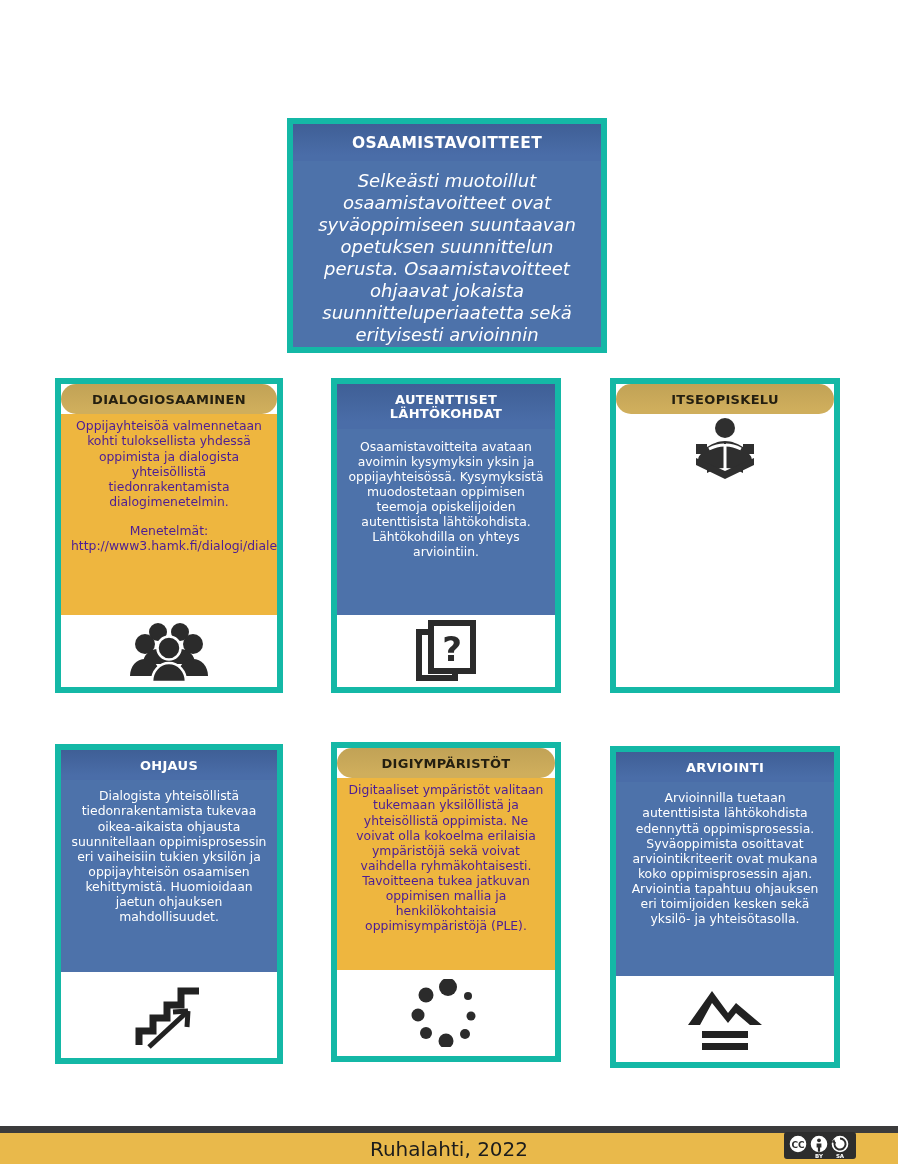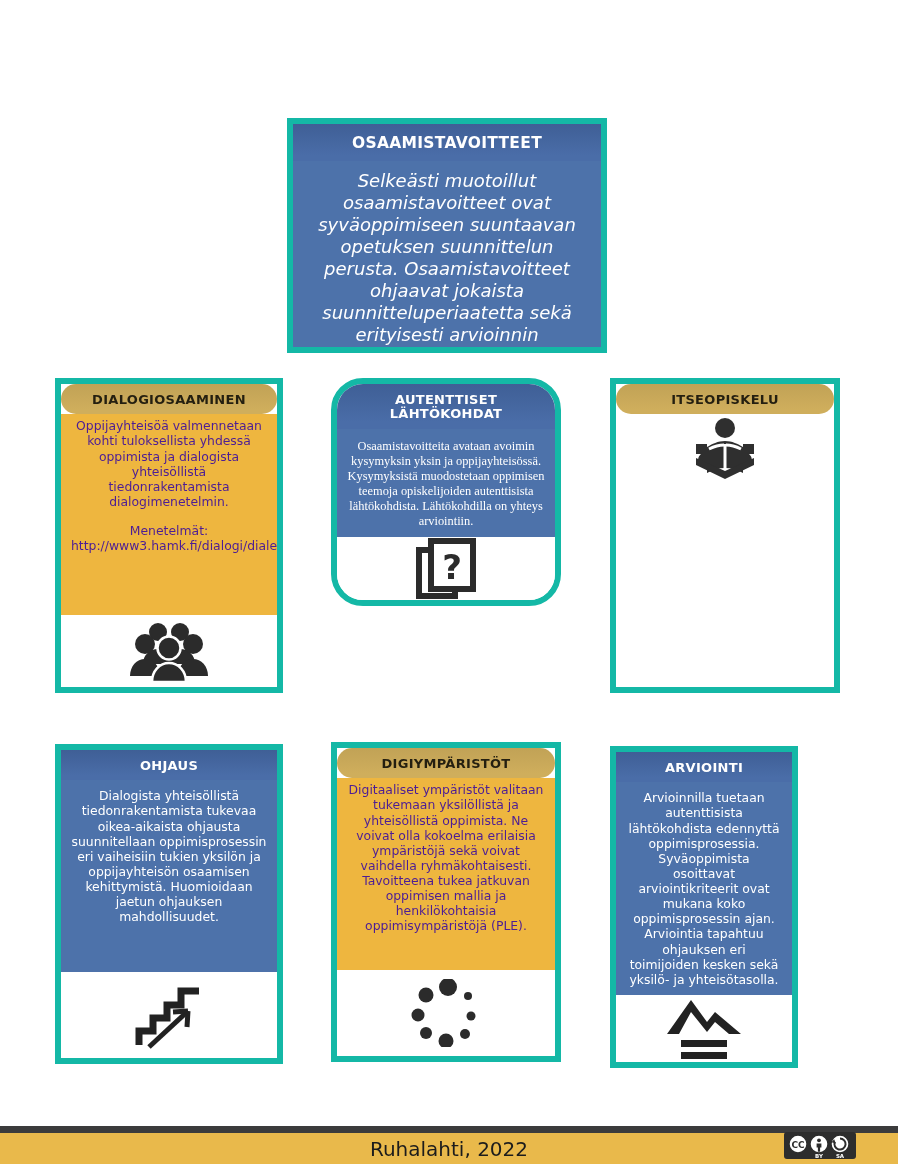--- a/index.html
+++ b/index.html
@@ -77,26 +77,26 @@
   .card-body p { margin: 0; }
   .card-body p + p { margin-top: 1.1em; }
 
   
   #card-osaamistavoitteet { left: 287px;  top: 118px; width: 320px; height: 235px; }
   #card-osaamistavoitteet .card-head { font-size: 15.5px; padding-top: 11px; padding-bottom: 9px;}
   #card-osaamistavoitteet .card-body { font-size: 18px; padding-top: 9px; font-style: italic; }
   #card-osaamistavoitteet .card-icon { height: 62px; }
 
   #card-dialogiosaaminen { left: 55px;  top: 378px; width: 228px; height: 315px; }
-  #card-autenttiset      { left: 331px; top: 378px; width: 230px; height: 228px; border-radius: 32px; }
+  #card-autenttiset      { left: 331px; top: 378px; width: 230px; height: 315px; }
   #card-itseopiskelu     { left: 610px; top: 378px; width: 230px; height: 315px; }
 
   #card-ohjaus           { left: 55px;  top: 744px; width: 228px; height: 320px; }
   #card-digiymparistot   { left: 331px; top: 742px; width: 230px; height: 320px; }
-  #card-arviointi        { left: 610px; top: 746px; width: 188px; height: 322px; }
+  #card-arviointi        { left: 610px; top: 746px; width: 230px; height: 322px; }
 
   #card-dialogiosaaminen .card-head,
   #card-autenttiset .card-head,
   #card-itseopiskelu .card-head,
   #card-ohjaus .card-head,
   #card-digiymparistot .card-head,
   #card-arviointi .card-head { font-size: 13px; }
 
   #card-dialogiosaaminen .card-body,
   #card-autenttiset .card-body,
@@ -106,21 +106,21 @@
   #card-arviointi .card-body { font-size: 12.4px; }
 
   #card-dialogiosaaminen .card-icon,
   #card-autenttiset .card-icon,
   #card-itseopiskelu .card-icon { height: 72px; }
 
   #card-ohjaus .card-icon,
   #card-digiymparistot .card-icon,
   #card-arviointi .card-icon { height: 86px; }
 
-  #card-autenttiset .card-body { padding-top: 10px; font-family: Liberation Serif, serif; }
+  #card-autenttiset .card-body { padding-top: 10px; }
   #card-arviointi .card-body  { padding-top: 8px; }
   #card-ohjaus .card-body     { padding-top: 8px; }
 
   
   .footer-rule {
     position: absolute;
     left: 0; right: 0;
     top: 1126px;
     height: 7px;
     background: #3b3b3c;

